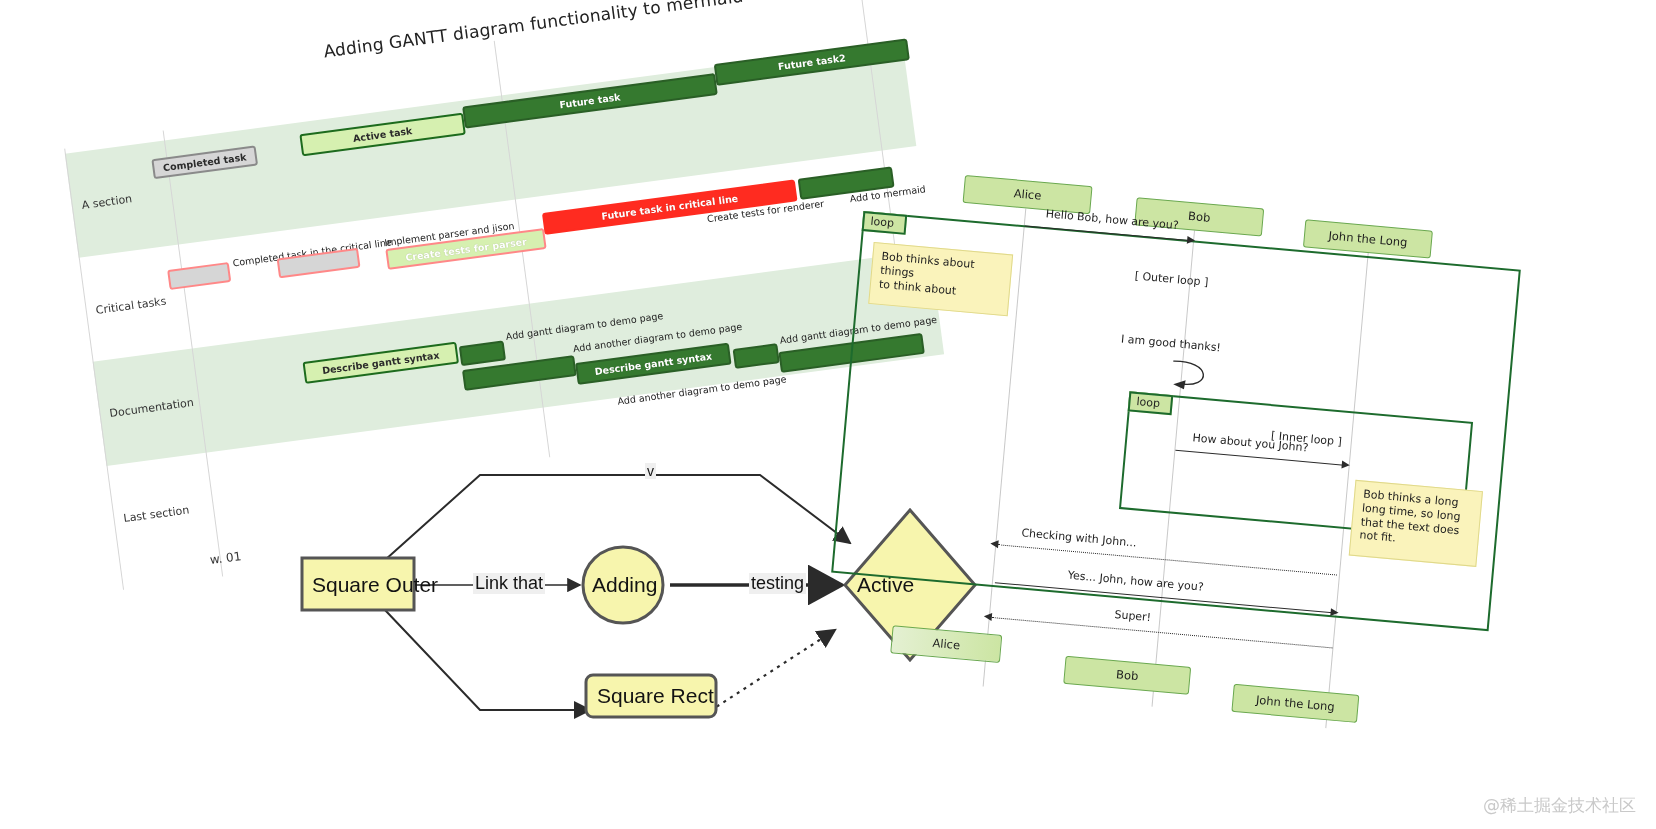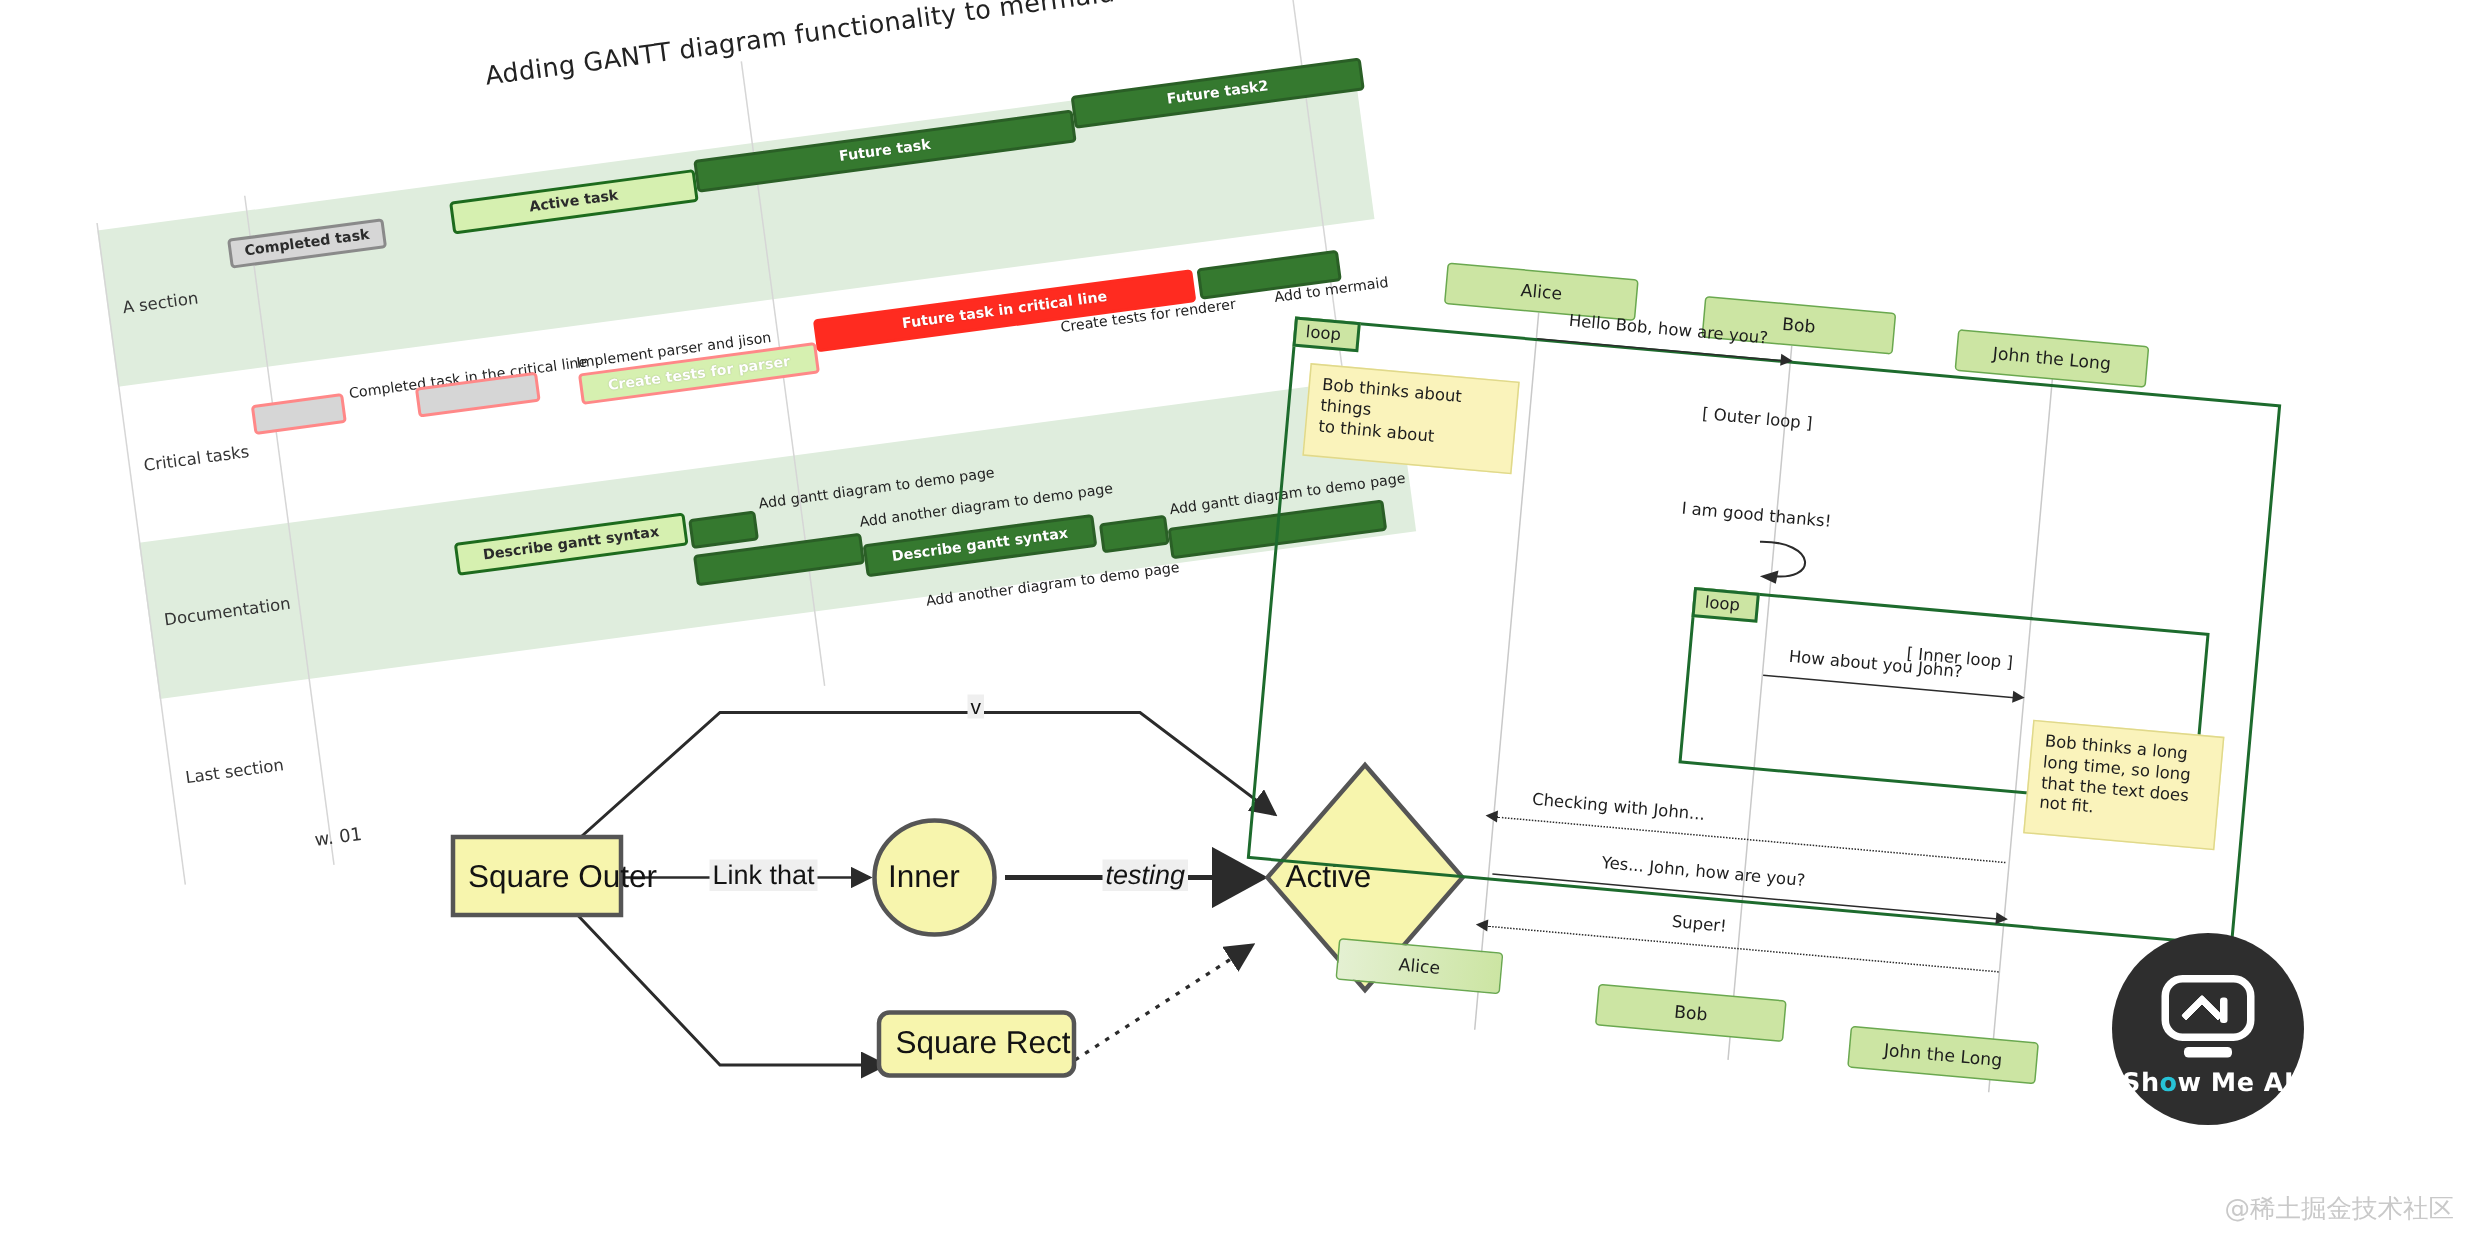--- a/index.html
+++ b/index.html
@@ -201,27 +201,27 @@
       <line x1="380" y1="130" x2="552" y2="130" stroke="#2b2b2b" stroke-width="3.4" marker-end="url(#ahfat)"></line>
       <path d="M420,256 L545,175" fill="none" stroke="#2b2b2b" stroke-width="2.2" stroke-dasharray="3,5" marker-end="url(#ah)"></path>
 
       <rect x="12" y="103" width="112" height="52" fill="#f7f5ad" stroke="#555555" stroke-width="3"></rect>
       <ellipse cx="333" cy="130" rx="40" ry="38" fill="#f7f5ad" stroke="#555555" stroke-width="3"></ellipse>
       <polygon points="620,55 685,130 620,205 555,130" fill="#f7f5ad" stroke="#555555" stroke-width="3"></polygon>
       <rect x="296" y="220" width="130" height="42" rx="7" fill="#f7f5ad" stroke="#555555" stroke-width="3"></rect>
     </svg>
 
     <div class="fl-node-text" style="left:22px;top:118px;">Square Outer</div>
-    <div class="fl-node-text" style="left:302px;top:118px;">Inner</div>
+    <div class="fl-node-text" style="left:302px;top:118px;">Adding</div>
     <div class="fl-node-text" style="left:567px;top:118px;">Active</div>
     <div class="fl-node-text" style="left:307px;top:229px;">Square Rect</div>
 
     <div class="fl-edge-text" style="left:355px;top:8px;font-size:14px;">v</div>
     <div class="fl-edge-text" style="left:183px;top:118px;">Link that</div>
-    <div class="fl-edge-text" style="left:445px;top:118px;font-style:italic;">testing</div>
+    <div class="fl-edge-text" style="left:459px;top:118px;">testing</div>
   </div>
 
   <div id="seq">
 
     <div class="lifeline" style="left:175px;top:45px;height:480px;"></div>
     <div class="lifeline" style="left:345px;top:52px;height:478px;"></div>
     <div class="lifeline" style="left:520px;top:58px;height:478px;"></div>
 
     <div class="actor" style="left:112px;top:17px;width:128px;">Alice</div>
     <div class="actor" style="left:285px;top:24px;width:128px;">Bob</div>
@@ -272,24 +272,16 @@
 
     <div class="msg dotted" style="left:178px;top:455px;width:342px;"></div>
     <div class="arrowhead left" style="left:170px;top:451px;"></div>
     <div class="msgtext" style="left:300px;top:435px;">Super!</div>
 
     <div class="actor" style="left:80px;top:472px;width:110px;background:linear-gradient(to right,#e4f0d2,#cce5a3);">Alice</div>
     <div class="actor" style="left:255px;top:487px;width:126px;">Bob</div>
     <div class="actor" style="left:425px;top:500px;width:126px;">John the Long</div>
   </div>
 
-  <div id="logo">
-    <div class="robot">
-      <div class="chev"></div>
-      <div class="eyebar"></div>
-    </div>
-    <div class="neck"></div>
-    <div class="brand"><span>Sh</span><span class="o">o</span><span>w Me AI</span></div>
-  </div>
 
   <div id="watermark">@稀土掘金技术社区</div>
 
 </div>
 
 </body></html>

